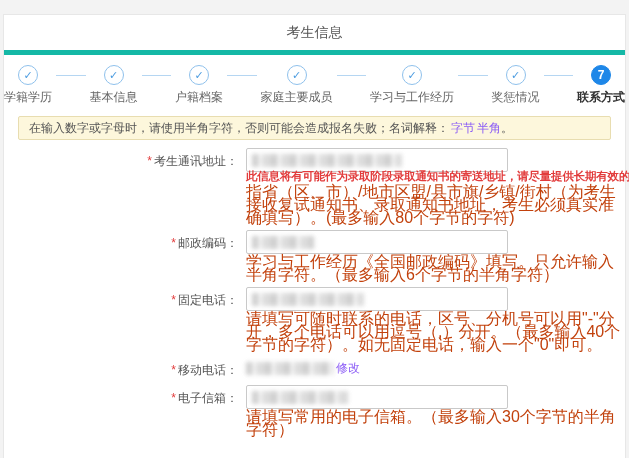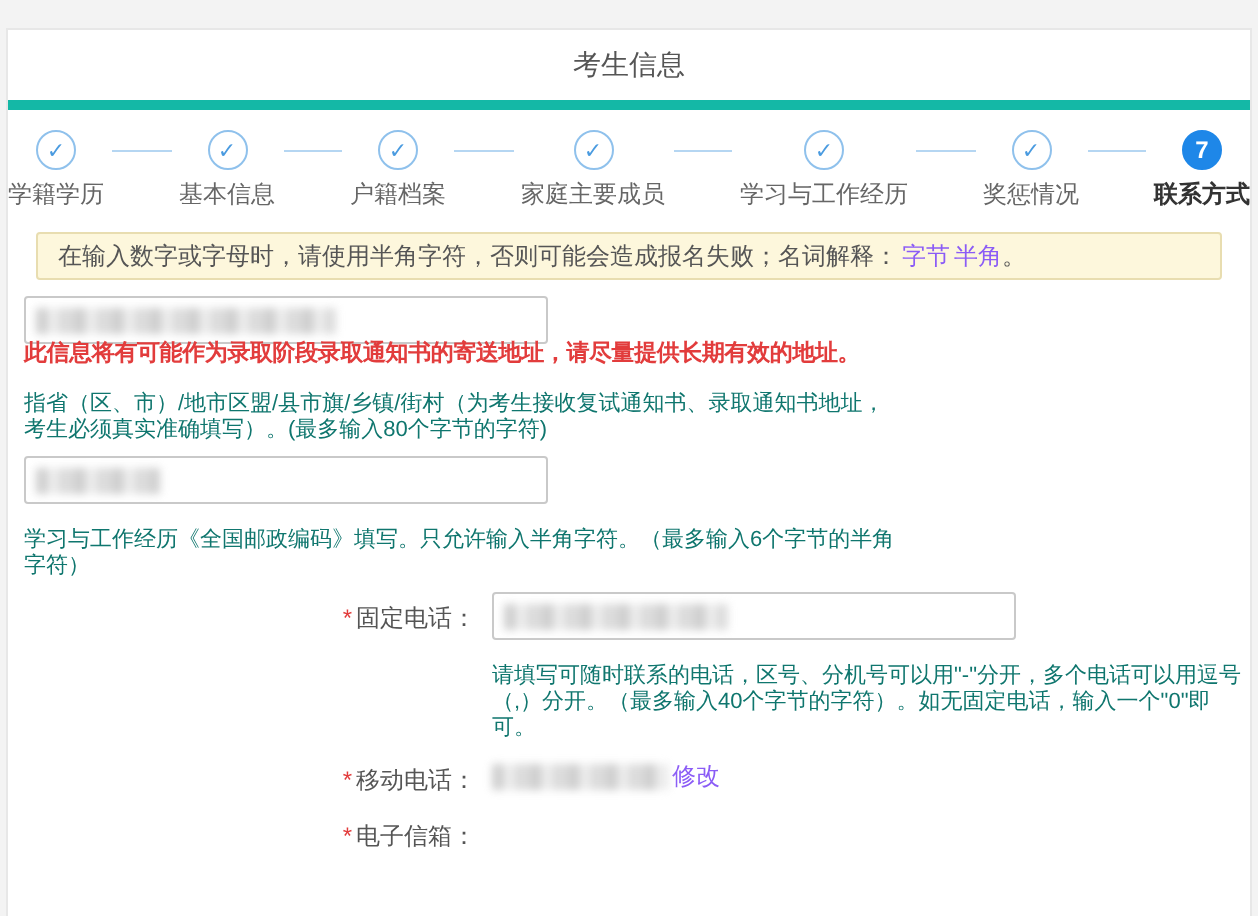--- a/index.html
+++ b/index.html
@@ -51,21 +51,21 @@
   }
   .redacted {
     display:inline-block; height:13px; border-radius:1px;
     background:repeating-linear-gradient(90deg,#c7c7c7 0 6px,#ececec 6px 11px,#d6d6d6 11px 19px);
     filter:blur(2px); opacity:.85;
   }
   .warning {
     color:#e23c3c; font-weight:bold; font-size:11.5px; letter-spacing:-.2px;
     white-space:nowrap; margin-top:-3px; position:relative; z-index:2;
   }
-  .hint { color:#0f766e; font-size:11px; line-height:13px; max-width:440px; margin-top:12px; }
+  .hint { color:#c2410c; font-size:16px; line-height:13px; max-width:440px; margin-top:1px; }
   .plainvalue { display:flex; align-items:center; height:17px; padding-top:3px; }
   .plainvalue .link { margin-left:2px; }
 </style>
 </head>
 <body>
 
 <div class="panel">
 
   <div class="header">考生信息</div>
 
@@ -120,30 +120,32 @@
     </div>
   </div>
 
   <div class="notice">
     <span>在输入数字或字母时，请使用半角字符，否则可能会造成报名失败；名词解释：</span><span class="link">字节</span><span class="link">半角</span><span>。</span>
   </div>
 
   <div class="form">
 
     <div class="row">
+      <div class="label-col"><span class="req">*</span><span>考生通讯地址：</span></div>
       <div class="field-col">
         <div class="input">
             <span class="redacted" style="width:150px"></span>
           </div>
         <div class="warning">此信息将有可能作为录取阶段录取通知书的寄送地址，请尽量提供长期有效的地址。</div>
         <div class="hint">指省（区、市）/地市区盟/县市旗/乡镇/街村（为考生接收复试通知书、录取通知书地址，考生必须真实准确填写）。(最多输入80个字节的字符)</div>
       </div>
     </div>
 
     <div class="row">
+      <div class="label-col"><span class="req">*</span><span>邮政编码：</span></div>
       <div class="field-col">
         <div class="input">
             <span class="redacted" style="width:62px"></span>
           </div>
         <div class="hint">学习与工作经历《全国邮政编码》填写。只允许输入半角字符。（最多输入6个字节的半角字符）</div>
       </div>
     </div>
 
     <div class="row">
       <div class="label-col"><span class="req">*</span><span>固定电话：</span></div>
@@ -160,16 +162,22 @@
       <div class="field-col">
         <div class="plainvalue">
           <span class="redacted" style="width:88px"></span>
           <span class="link">修改</span>
         </div>
       </div>
     </div>
 
     <div class="row">
       <div class="label-col"><span class="req">*</span><span>电子信箱：</span></div>
+      <div class="field-col">
+        <div class="input">
+            <span class="redacted" style="width:96px"></span>
+          </div>
+        <div class="hint">请填写常用的电子信箱。（最多输入30个字节的半角字符）</div>
+      </div>
     </div>
 
   </div>
 </div>
 
 </body></html>

